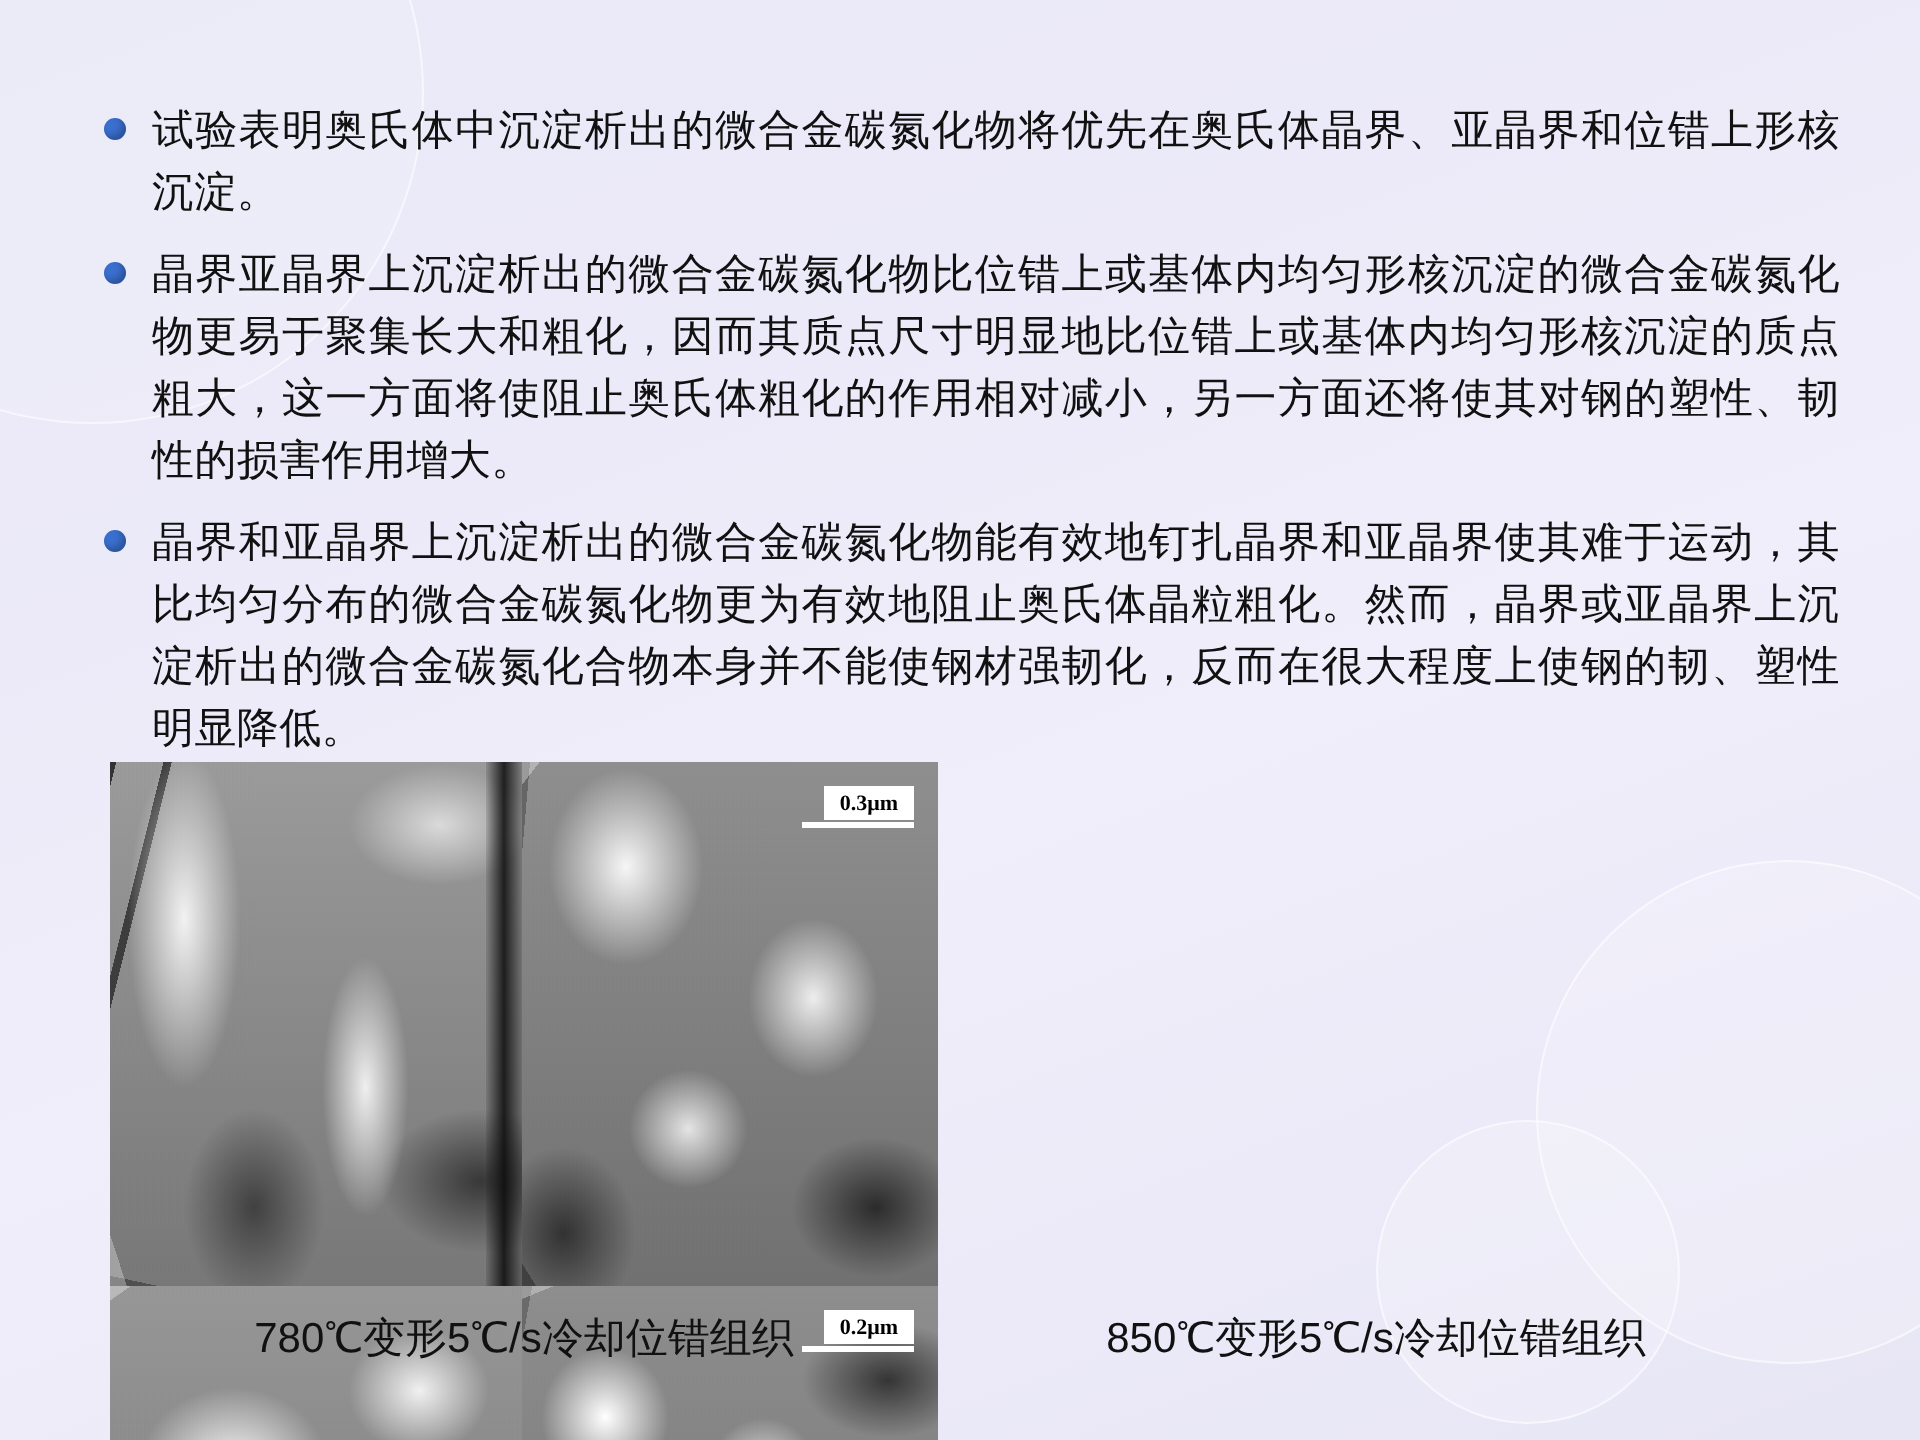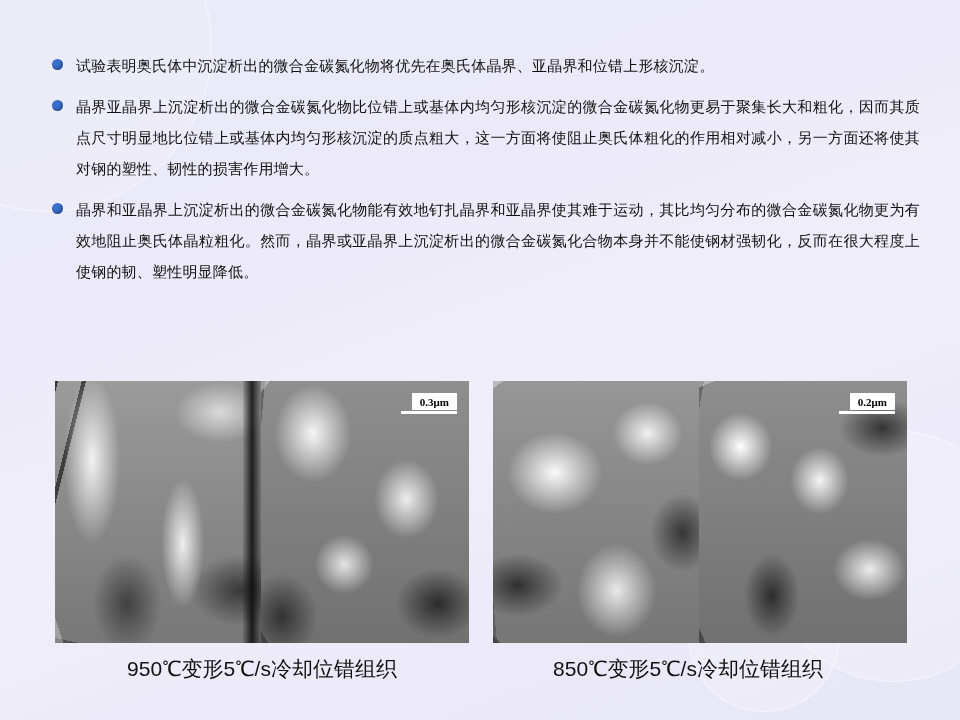--- a/index.html
+++ b/index.html
@@ -48,35 +48,36 @@
     width: 11px;
     height: 11px;
     border-radius: 50%;
     background: #3a6fcf;
     margin-top: 9px;
     margin-right: 13px;
     box-shadow: inset -2px -2px 3px rgba(0,0,0,0.25);
   }
   .bullet-text {
     flex: 1 1 auto;
-    font-size: 15px;
+    font-size: 21px;
     line-height: 31px;
     color: #111111;
     text-align: justify;
     letter-spacing: 0.2px;
   }
 
   .figures {
     position: absolute;
     left: 55px;
     top: 381px;
     width: 852px;
     height: 262px;
     display: flex;
     justify-content: space-between;
+    flex-direction: column;
   }
   .fig-group {
     display: flex;
     width: 414px;
     height: 262px;
   }
   .micrograph {
     position: relative;
     overflow: hidden;
     background: #7d7d7d;
@@ -230,17 +231,17 @@
       <div class="micrograph m3 tex-c"></div>
       <div class="micrograph m4 tex-d">
         <div class="scale-label">0.2μm</div>
         <div class="scale-bar"></div>
       </div>
     </div>
 
   </div>
 
   <div class="captions">
-    <div class="caption left">950℃变形5℃/s冷却位错组织</div>
+    <div class="caption left">780℃变形5℃/s冷却位错组织</div>
     <div class="caption right">850℃变形5℃/s冷却位错组织</div>
   </div>
 
 </div>
 
 </body></html>

